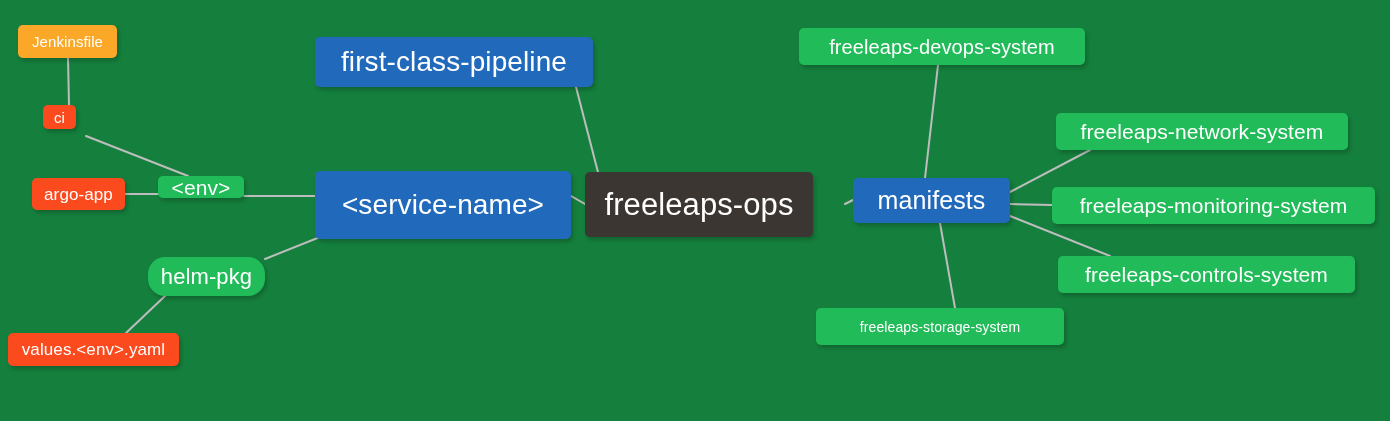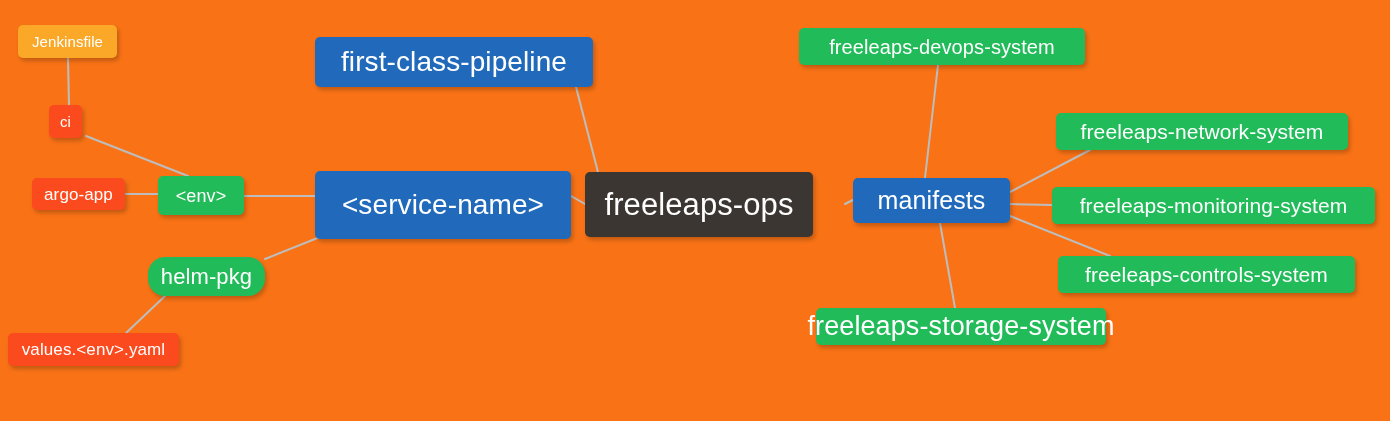--- a/index.html
+++ b/index.html
@@ -4,21 +4,21 @@
 <style>
   html, body {
     margin: 0;
     padding: 0;
     background: #ffffff;
   }
   #canvas {
     position: relative;
     width: 1390px;
     height: 421px;
-    background: #f97316;
+    background: #15803d;
     overflow: hidden;
     font-family: "Liberation Sans", sans-serif;
   }
   #edges {
     position: absolute;
     left: 0;
     top: 0;
     width: 1390px;
     height: 421px;
     pointer-events: none;
@@ -58,28 +58,28 @@
       <line x1="69" y1="105" x2="68" y2="58" stroke="#bdbdbd" stroke-width="2" stroke-linecap="round"></line>
       <line x1="165" y1="296" x2="126" y2="333" stroke="#bdbdbd" stroke-width="2" stroke-linecap="round"></line>
       <line x1="925" y1="178" x2="938" y2="65" stroke="#bdbdbd" stroke-width="2" stroke-linecap="round"></line>
       <line x1="1010" y1="192" x2="1090" y2="150" stroke="#bdbdbd" stroke-width="2" stroke-linecap="round"></line>
       <line x1="1010" y1="204" x2="1052" y2="205" stroke="#bdbdbd" stroke-width="2" stroke-linecap="round"></line>
       <line x1="1010" y1="216" x2="1110" y2="256" stroke="#bdbdbd" stroke-width="2" stroke-linecap="round"></line>
       <line x1="940" y1="223" x2="955" y2="308" stroke="#bdbdbd" stroke-width="2" stroke-linecap="round"></line>
     </svg>
   <div id="node-layer">
       <div class="node orange" style="left: 18px; top: 25px; width: 99px; height: 33px; font-size: 15px;">Jenkinsfile</div>
-      <div class="node red" style="left: 49px; top: 105px; width: 33px; height: 33px; font-size: 15px;">ci</div>
+      <div class="node red" style="left: 43px; top: 105px; width: 33px; height: 24px; font-size: 15px;">ci</div>
       <div class="node red" style="left: 32px; top: 178px; width: 93px; height: 32px; font-size: 17px;">argo-app</div>
-      <div class="node green" style="left: 158px; top: 176px; width: 86px; height: 39px; font-size: 18px;">&lt;env&gt;</div>
+      <div class="node green" style="left: 158px; top: 176px; width: 86px; height: 22px; font-size: 21px;">&lt;env&gt;</div>
       <div class="node green" style="left: 148px; top: 257px; width: 117px; height: 39px; font-size: 22px; border-radius: 17px;">helm-pkg</div>
       <div class="node red" style="left: 8px; top: 333px; width: 171px; height: 33px; font-size: 17px; text-align: center;">values.&lt;env&gt;.yaml</div>
       <div class="node blue" style="left: 315px; top: 37px; width: 278px; height: 50px; font-size: 28px;">first-class-pipeline</div>
       <div class="node blue" style="left: 315px; top: 171px; width: 256px; height: 68px; font-size: 28px;">&lt;service-name&gt;</div>
       <div class="node root" style="left: 585px; top: 172px; width: 228px; height: 65px; font-size: 31px;">freeleaps-ops</div>
       <div class="node blue" style="left: 853px; top: 178px; width: 157px; height: 45px; font-size: 25px;">manifests</div>
       <div class="node green" style="left: 799px; top: 28px; width: 286px; height: 37px; font-size: 20px;">freeleaps-devops-system</div>
       <div class="node green" style="left: 1056px; top: 113px; width: 292px; height: 37px; font-size: 21px;">freeleaps-network-system</div>
       <div class="node green" style="left: 1052px; top: 187px; width: 323px; height: 37px; font-size: 21px;">freeleaps-monitoring-system</div>
       <div class="node green" style="left: 1058px; top: 256px; width: 297px; height: 37px; font-size: 21px;">freeleaps-controls-system</div>
-      <div class="node green" style="left: 816px; top: 308px; width: 290px; height: 37px; font-size: 27px;">freeleaps-storage-system</div>
+      <div class="node green" style="left: 816px; top: 308px; width: 248px; height: 37px; font-size: 14px;">freeleaps-storage-system</div>
     </div>
 </div>
 
 </body></html>

